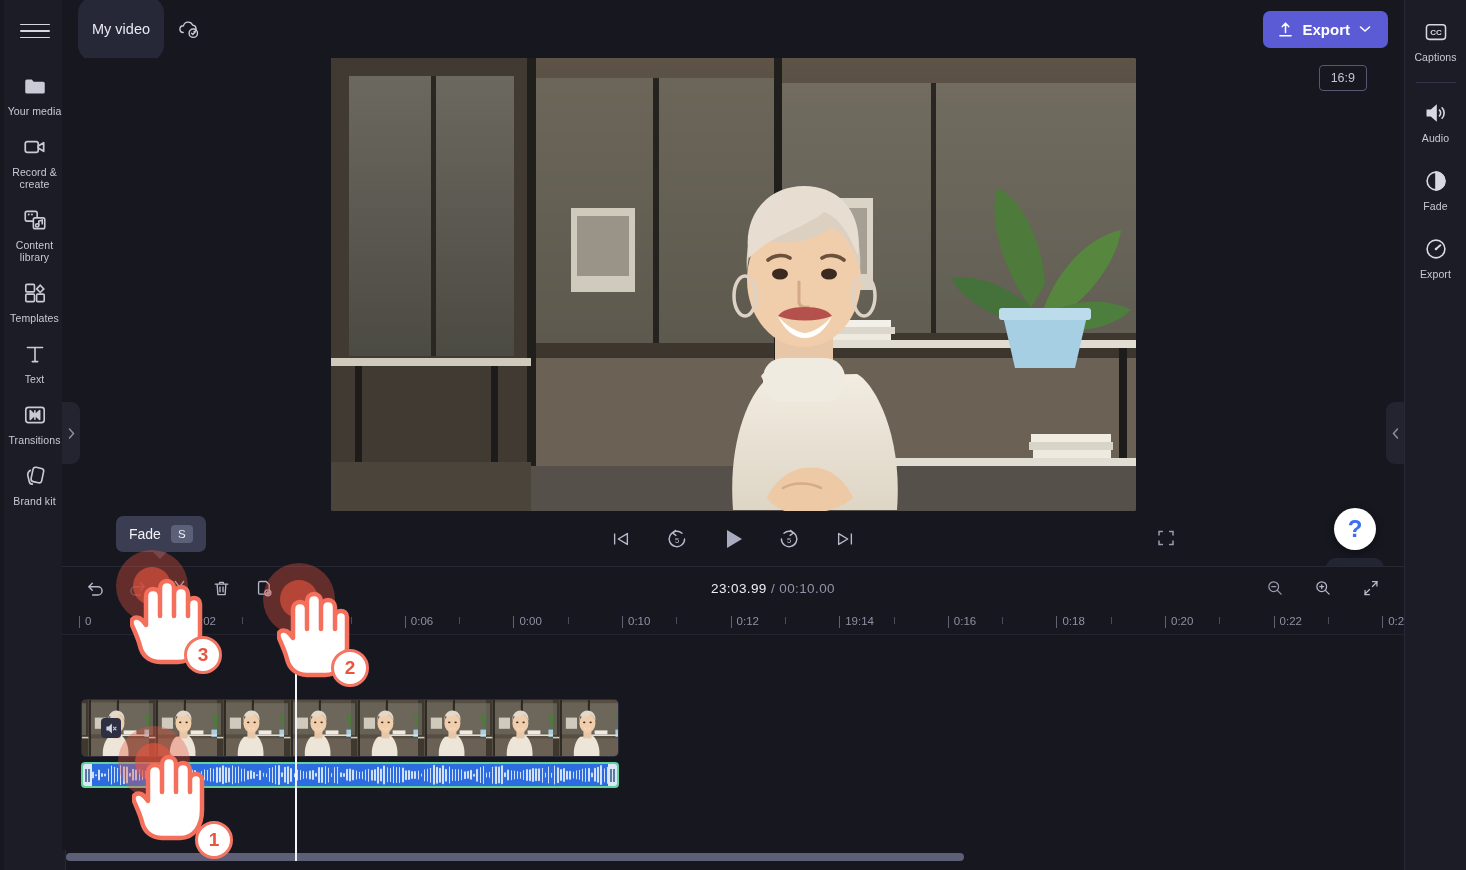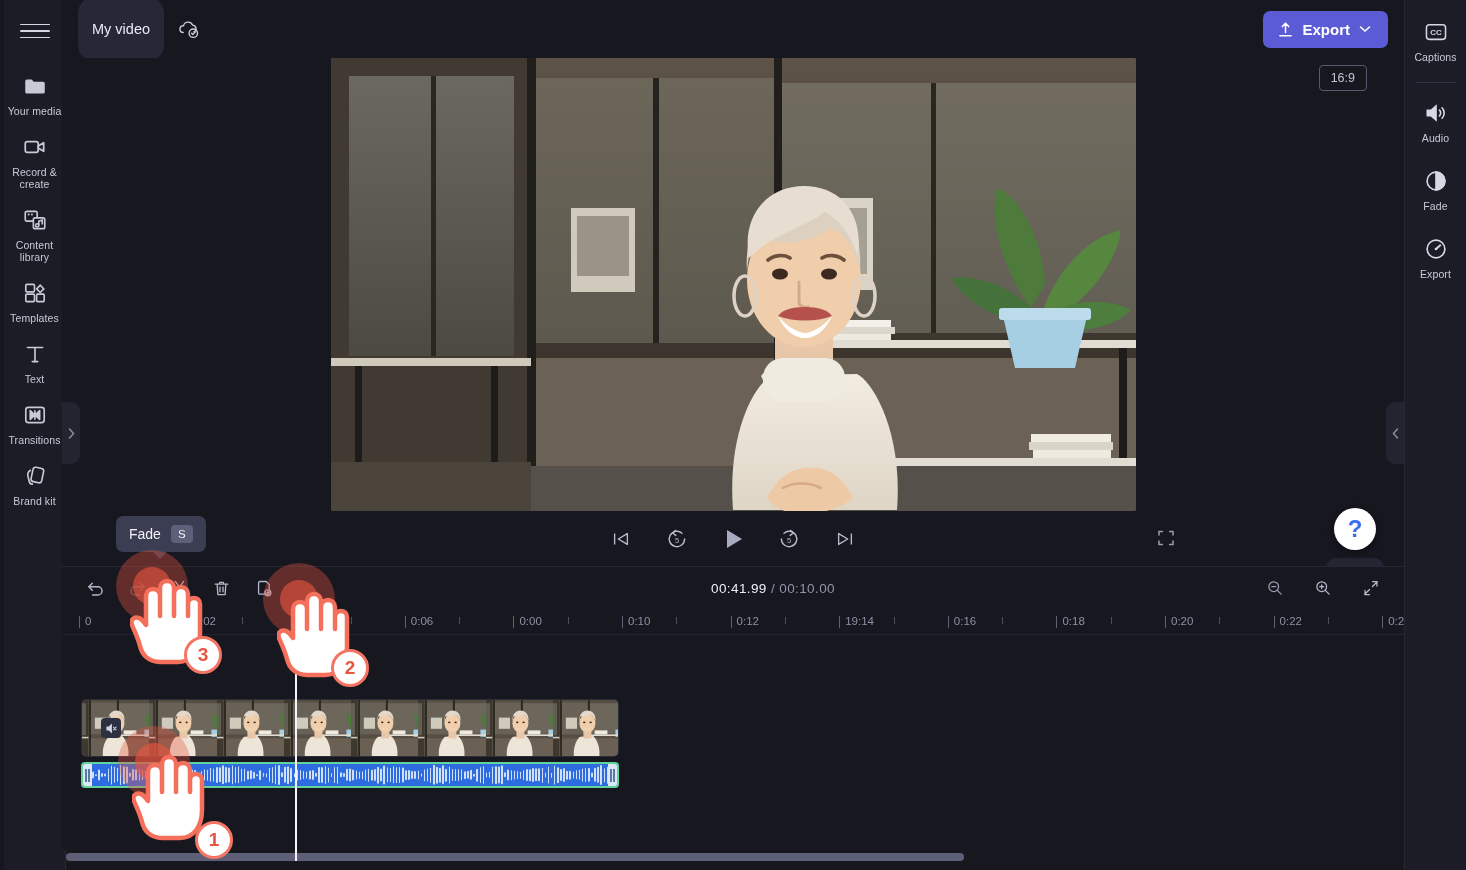--- a/index.html
+++ b/index.html
@@ -503,21 +503,21 @@
     </div>
     <div class="tt-btn">
       <svg width="19" height="19" viewBox="0 0 20 20" fill="none" stroke="#b5b7c9" stroke-width="1.4" stroke-linecap="round" stroke-linejoin="round">
         <path d="M6.4 2.6h6.4l3.2 3.2v8.6a1.6 1.6 0 0 1-1.6 1.6H6.4a1.6 1.6 0 0 1-1.6-1.6V4.2a1.6 1.6 0 0 1 1.6-1.6z"></path>
         <circle cx="14.6" cy="14.6" r="3.2"></circle>
           <path d="M14.6 13v3.2M13 14.6h3.2"></path>
       </svg>
     </div>
     <div class="tt-spacer"></div>
     <div class="time-display">
-      <span>00:41.99</span>
+      <span>23:03.99</span>
       <span class="sep">/</span>
       <span class="total">00:10.00</span>
     </div>
     <div class="tt-spacer"></div>
     <div class="zoom-group">
       <div class="tt-btn">
         <svg width="18" height="18" viewBox="0 0 20 20" fill="none" stroke="#9a9cb1" stroke-width="1.4" stroke-linecap="round">
           <circle cx="8.6" cy="8.6" r="5.4"></circle>
             <path d="M12.6 12.6l4.2 4.2M6.4 8.6h4.4"></path>
         </svg>

